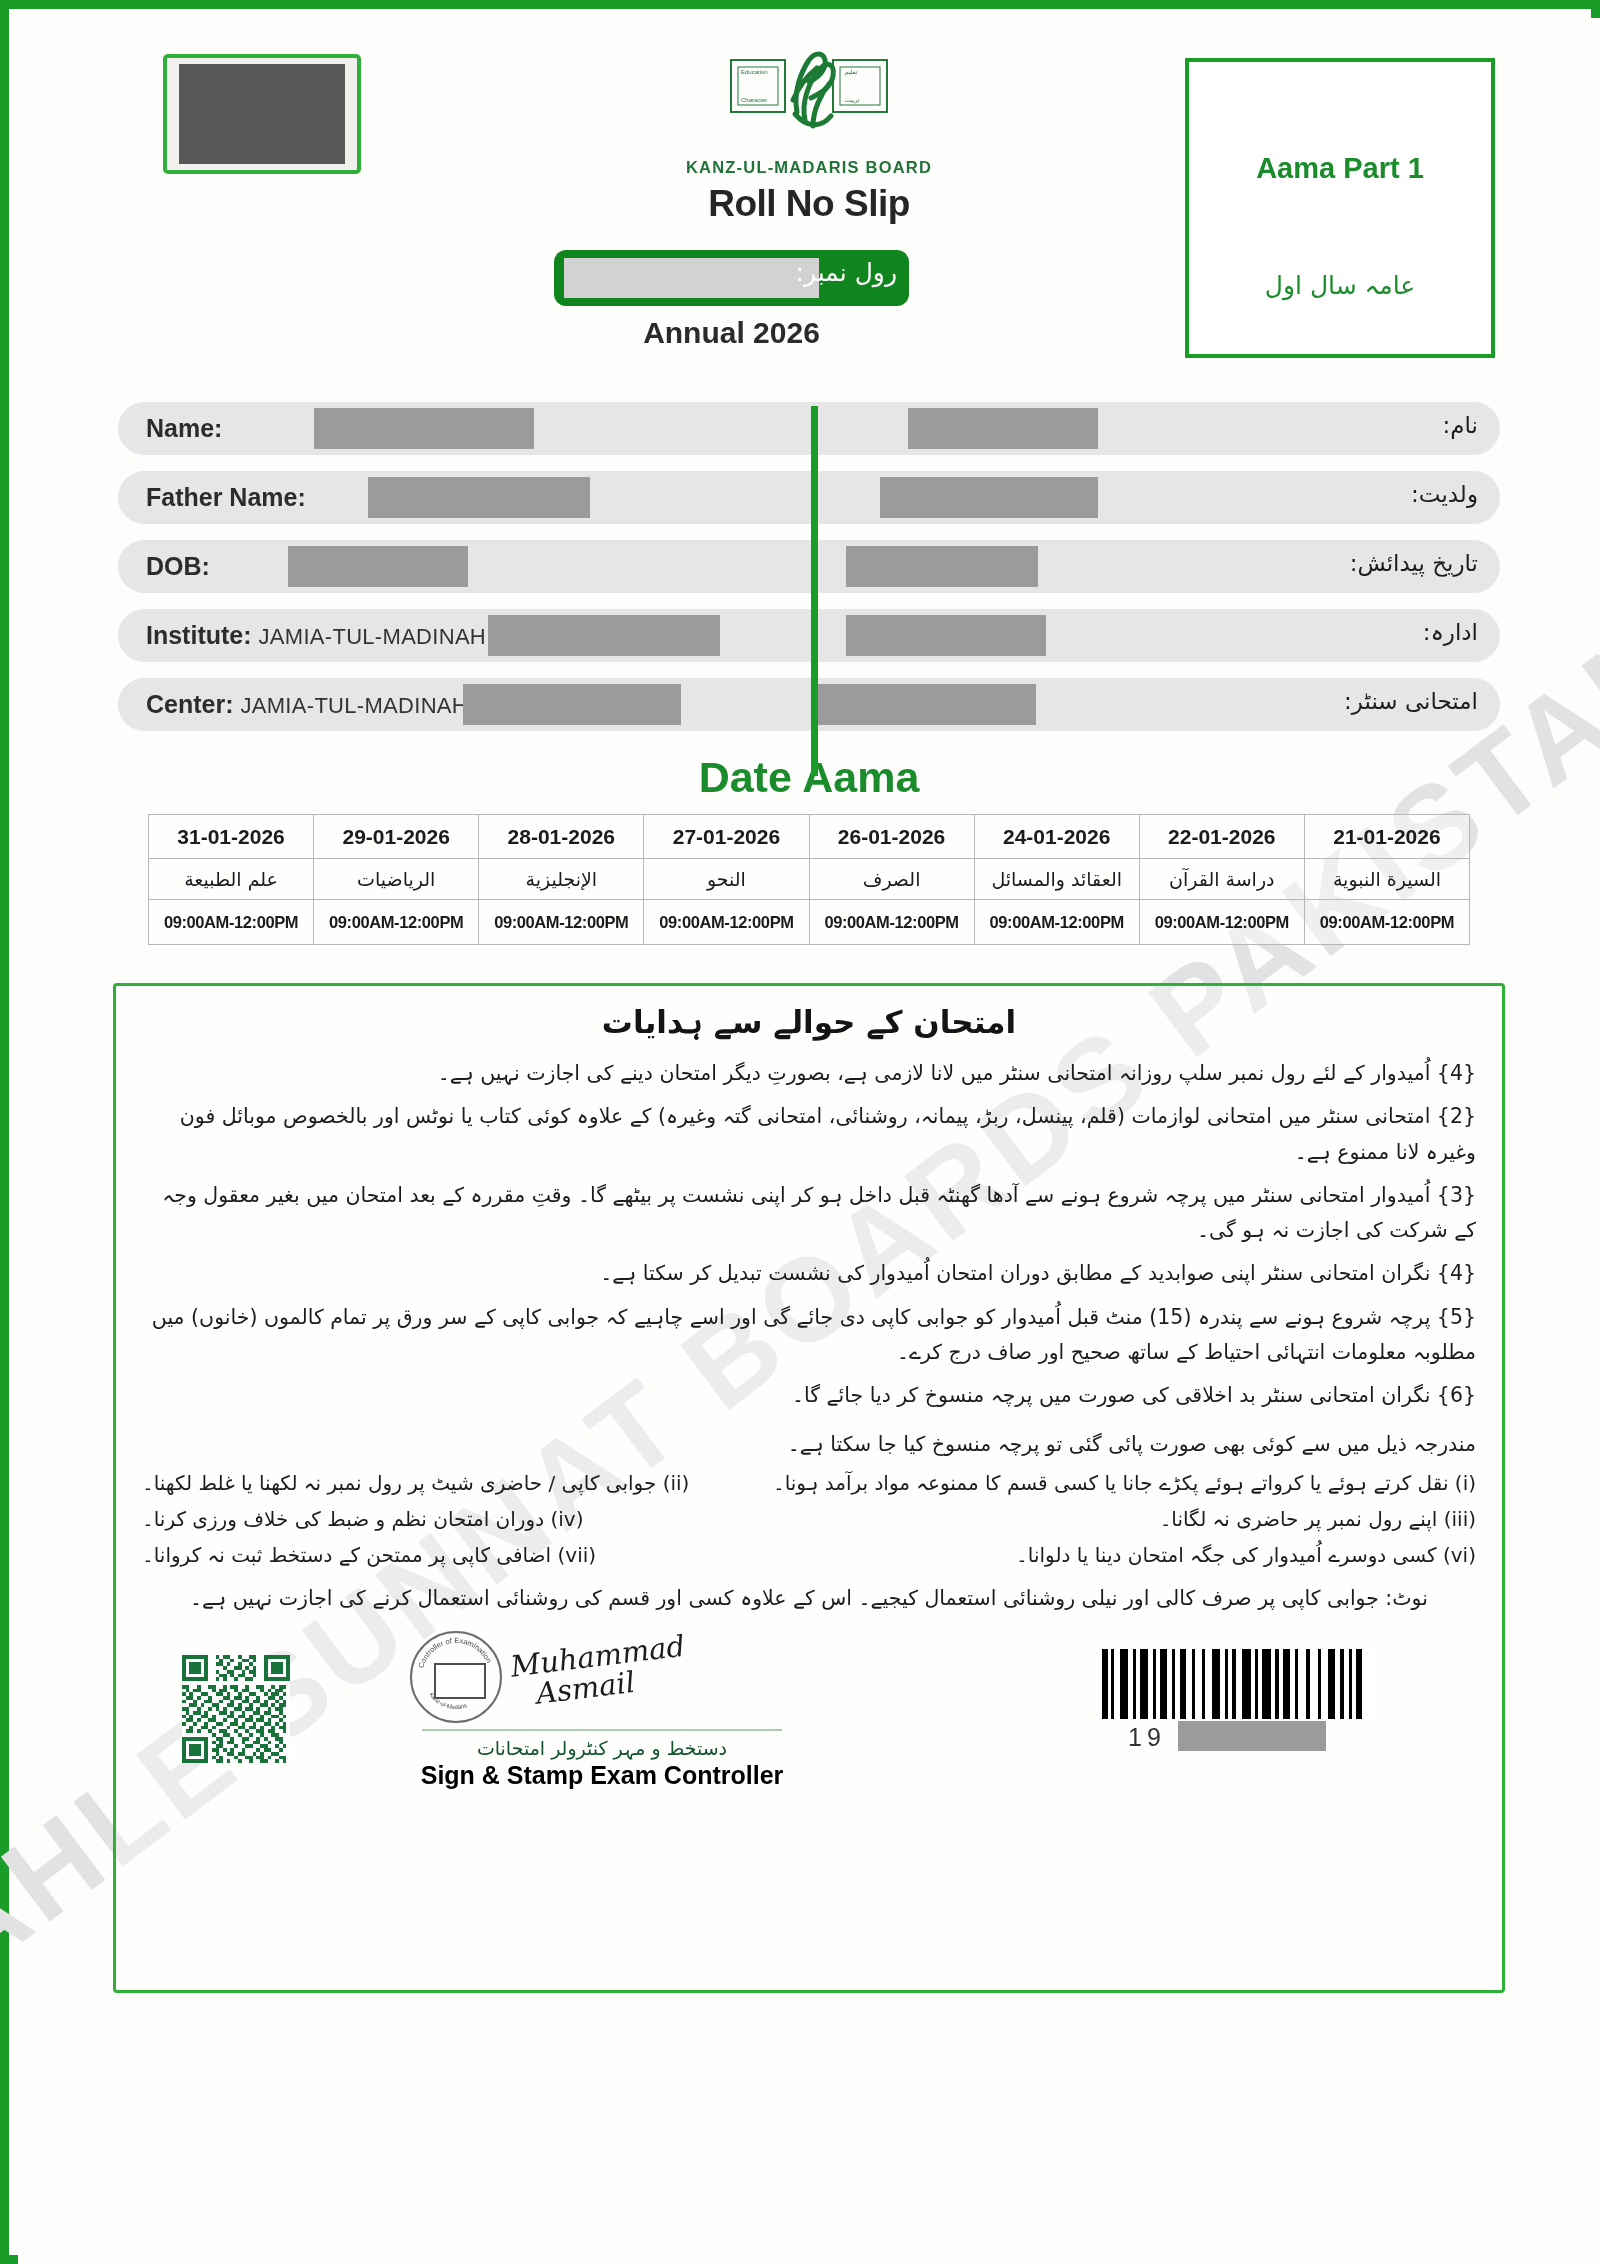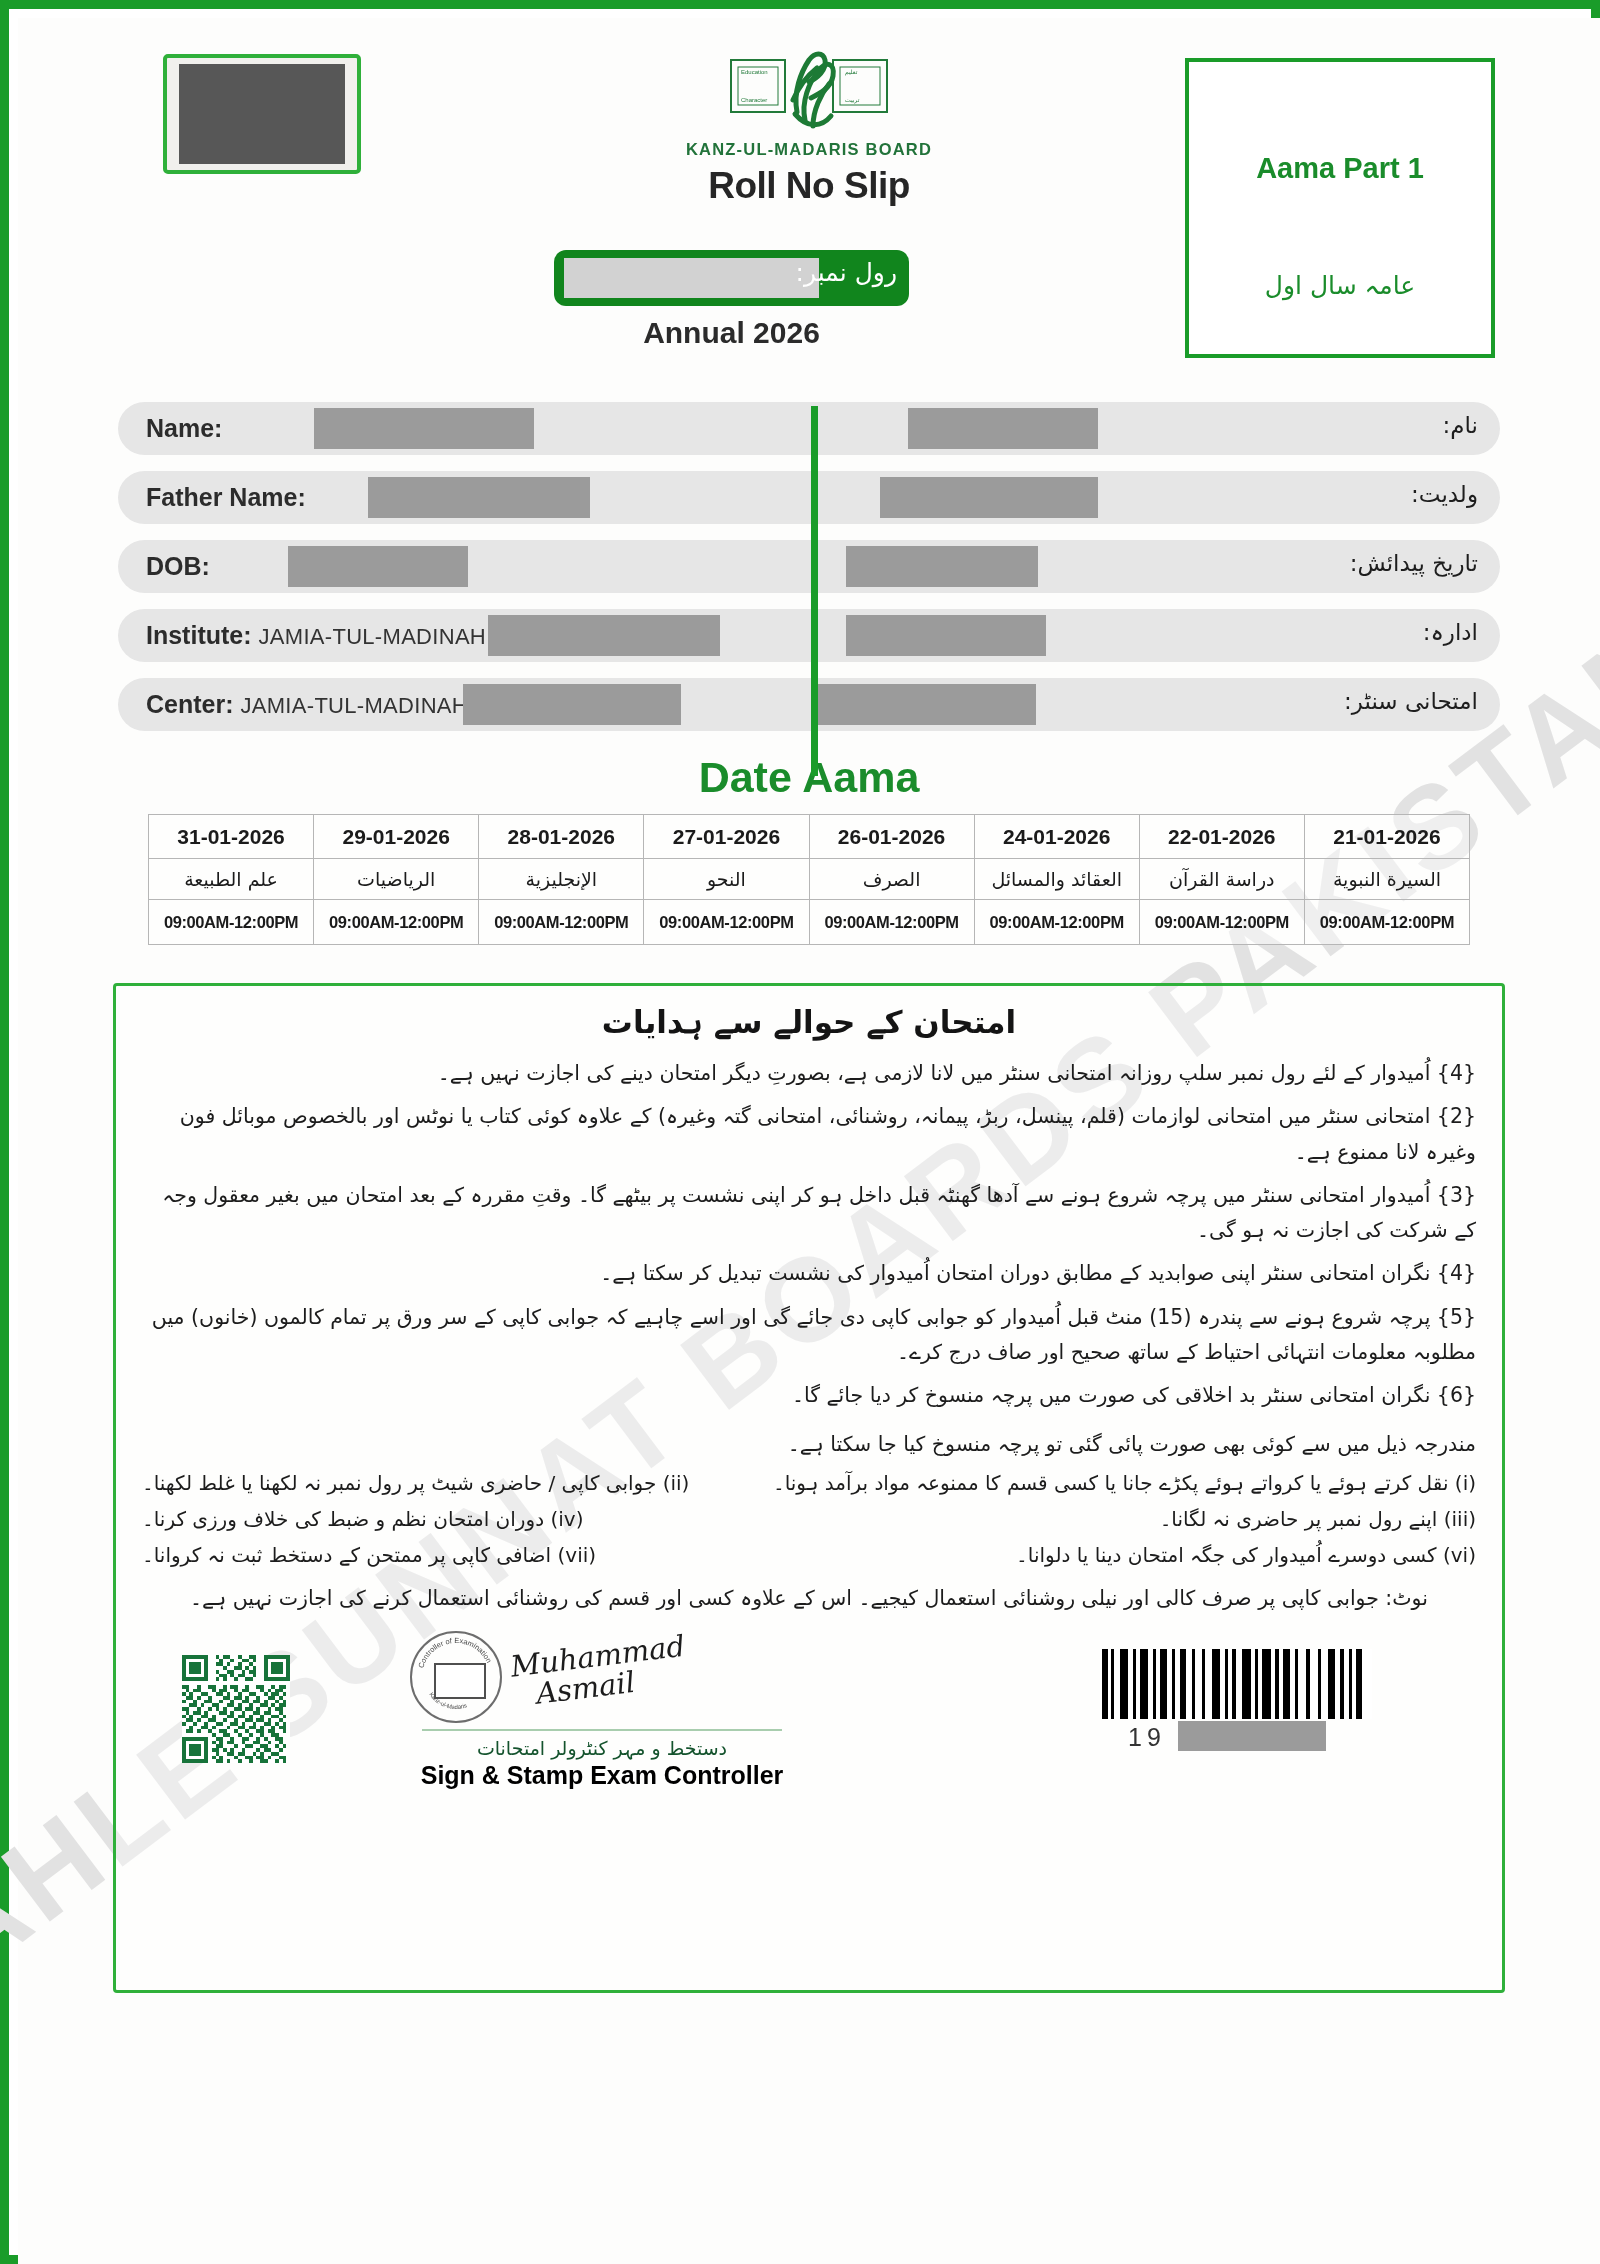--- a/index.html
+++ b/index.html
@@ -83,21 +83,21 @@
     display: inline-block;
     position: relative;
     width: 200px;
     height: 92px;
   }
   .board-name {
     font-size: 16.5px;
     font-weight: bold;
     color: #22733a;
     letter-spacing: 1.2px;
-    margin-top: 2px;
+    margin-top: 20px;
     font-family: "Liberation Sans", sans-serif;
   }
   .slip-title {
     font-size: 37px;
     font-weight: bold;
     color: #262626;
     margin-top: 6px;
     letter-spacing: -0.5px;
   }
 

